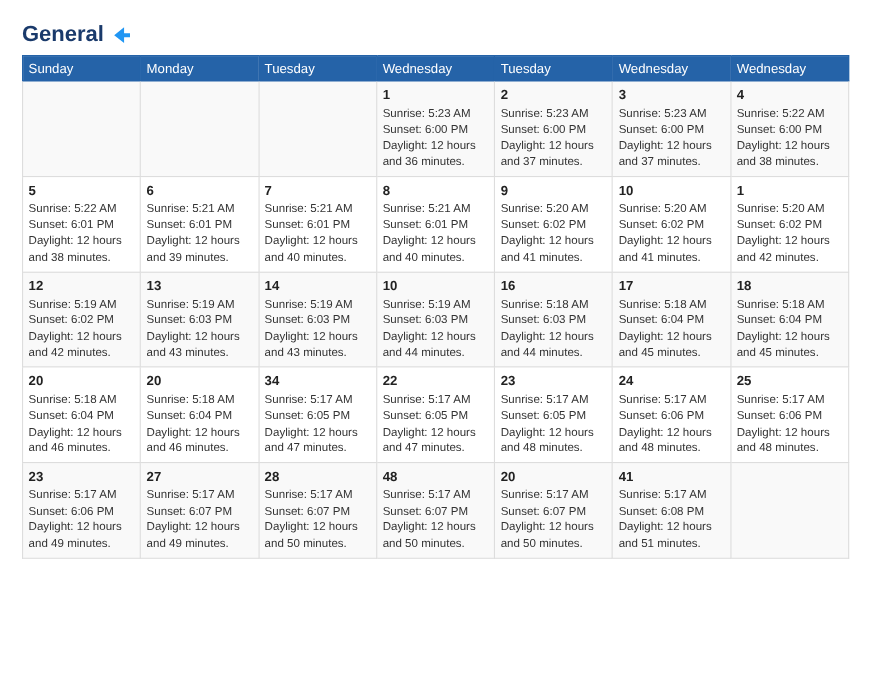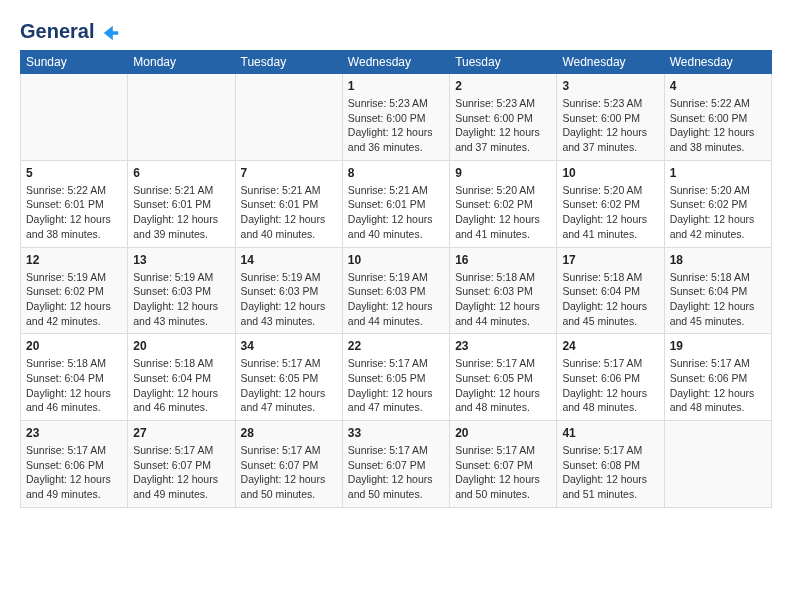--- a/index.html
+++ b/index.html
@@ -283,21 +283,21 @@
 and 48 minutes.</div>
         </td>
         <td>
           <div class="day-num">24</div>
           <div class="day-info" style="white-space: pre-line;">Sunrise: 5:17 AM
 Sunset: 6:06 PM
 Daylight: 12 hours
 and 48 minutes.</div>
         </td>
         <td>
-          <div class="day-num">19</div>
+          <div class="day-num">25</div>
           <div class="day-info" style="white-space: pre-line;">Sunrise: 5:17 AM
 Sunset: 6:06 PM
 Daylight: 12 hours
 and 48 minutes.</div>
         </td>
       </tr>
       <tr>
         <td>
           <div class="day-num">23</div>
           <div class="day-info" style="white-space: pre-line;">Sunrise: 5:17 AM
@@ -313,21 +313,21 @@
 and 49 minutes.</div>
         </td>
         <td>
           <div class="day-num">28</div>
           <div class="day-info" style="white-space: pre-line;">Sunrise: 5:17 AM
 Sunset: 6:07 PM
 Daylight: 12 hours
 and 50 minutes.</div>
         </td>
         <td>
-          <div class="day-num">33</div>
+          <div class="day-num">48</div>
           <div class="day-info" style="white-space: pre-line;">Sunrise: 5:17 AM
 Sunset: 6:07 PM
 Daylight: 12 hours
 and 50 minutes.</div>
         </td>
         <td>
           <div class="day-num">20</div>
           <div class="day-info" style="white-space: pre-line;">Sunrise: 5:17 AM
 Sunset: 6:07 PM
 Daylight: 12 hours

